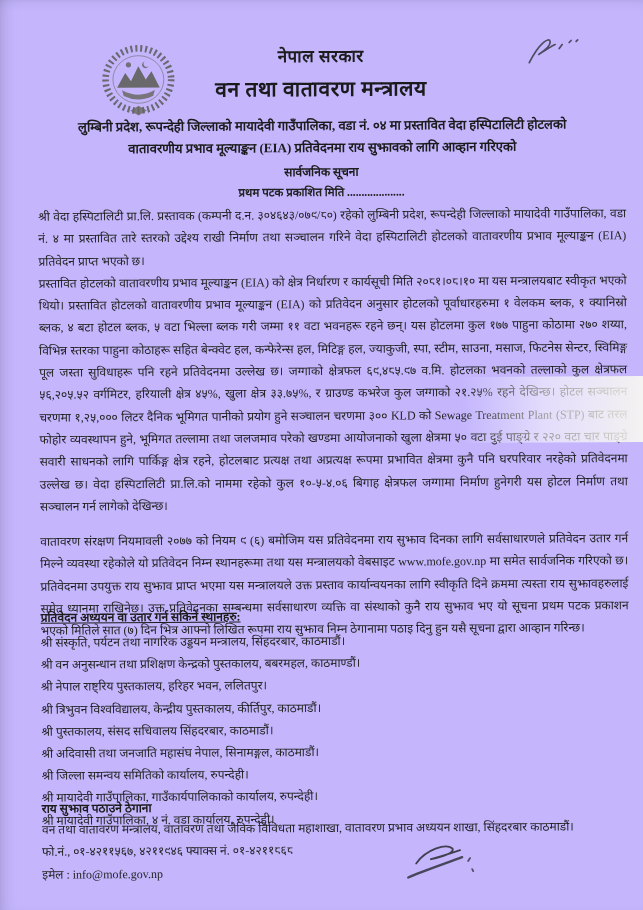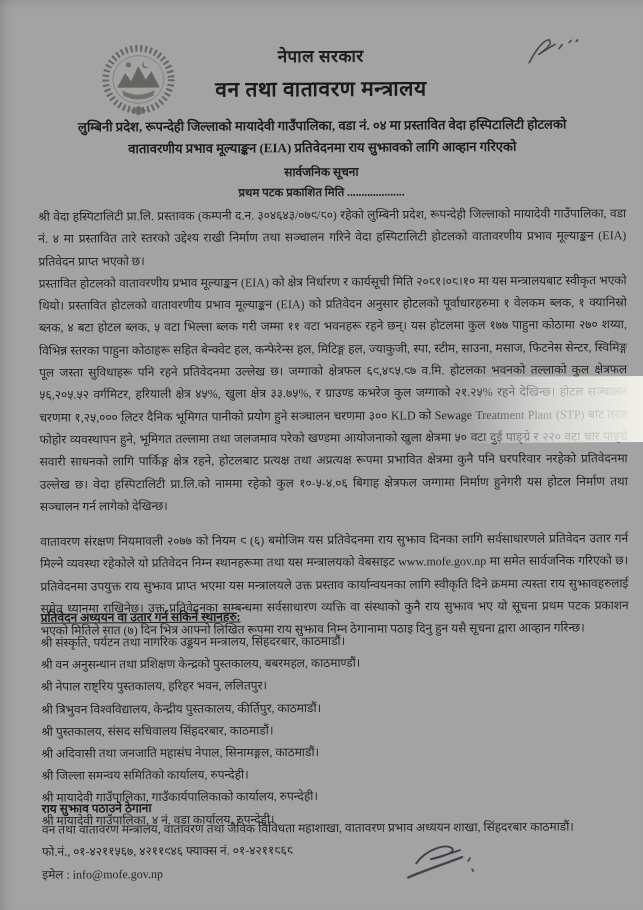--- a/index.html
+++ b/index.html
@@ -5,21 +5,21 @@
   html,body{margin:0;padding:0;}
   body{
     width:643px;height:910px;
     background:#e9e9e7;
     font-family:"Liberation Serif","DejaVu Serif",serif;
     -webkit-font-smoothing:antialiased;
   }
   .page{
     position:relative;
     width:643px;height:910px;
-    background:#a3a3a3;
+    background:#c4b5fd;
     overflow:hidden;
     box-shadow:inset 12px 0 18px -14px rgba(0,0,0,.25), inset 0 10px 16px -14px rgba(0,0,0,.18);
     color:#222;
   }
   .sheet{
     position:absolute;left:0;top:0;width:643px;height:910px;
     transform:rotate(-0.35deg);
     transform-origin:50% 20%;
   }
   

